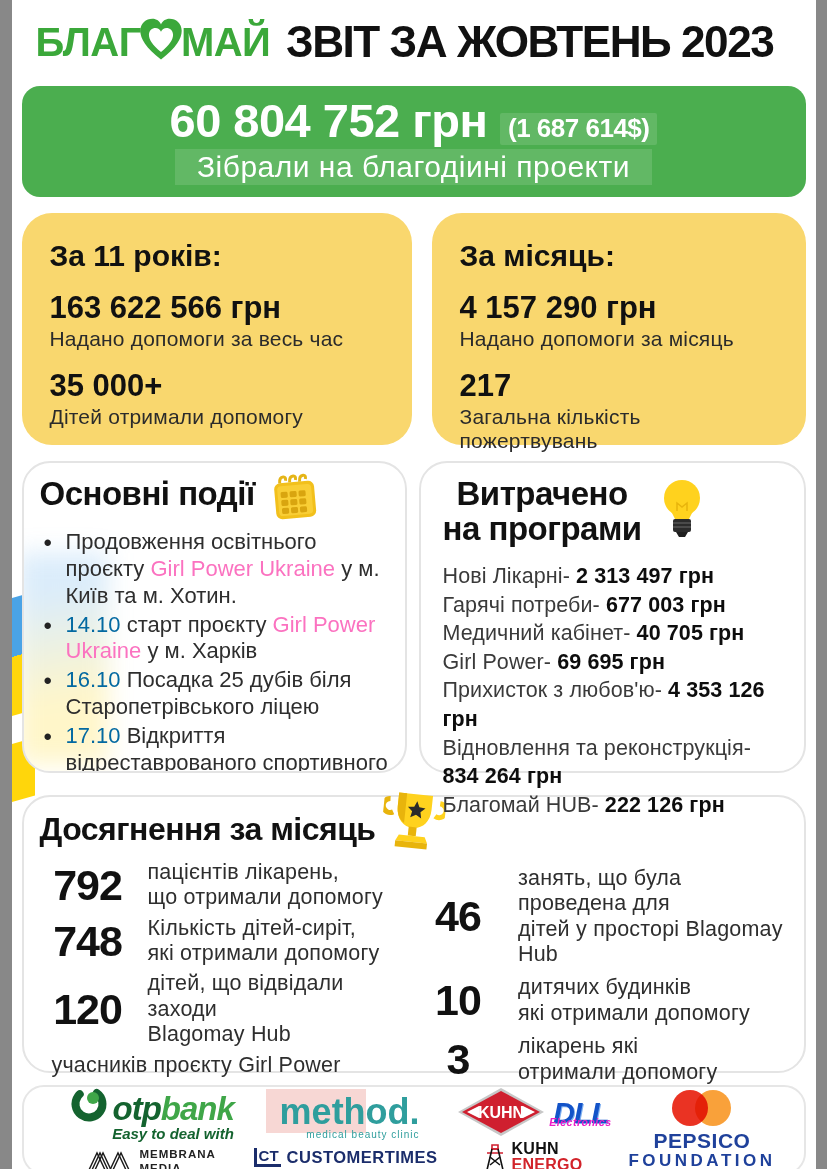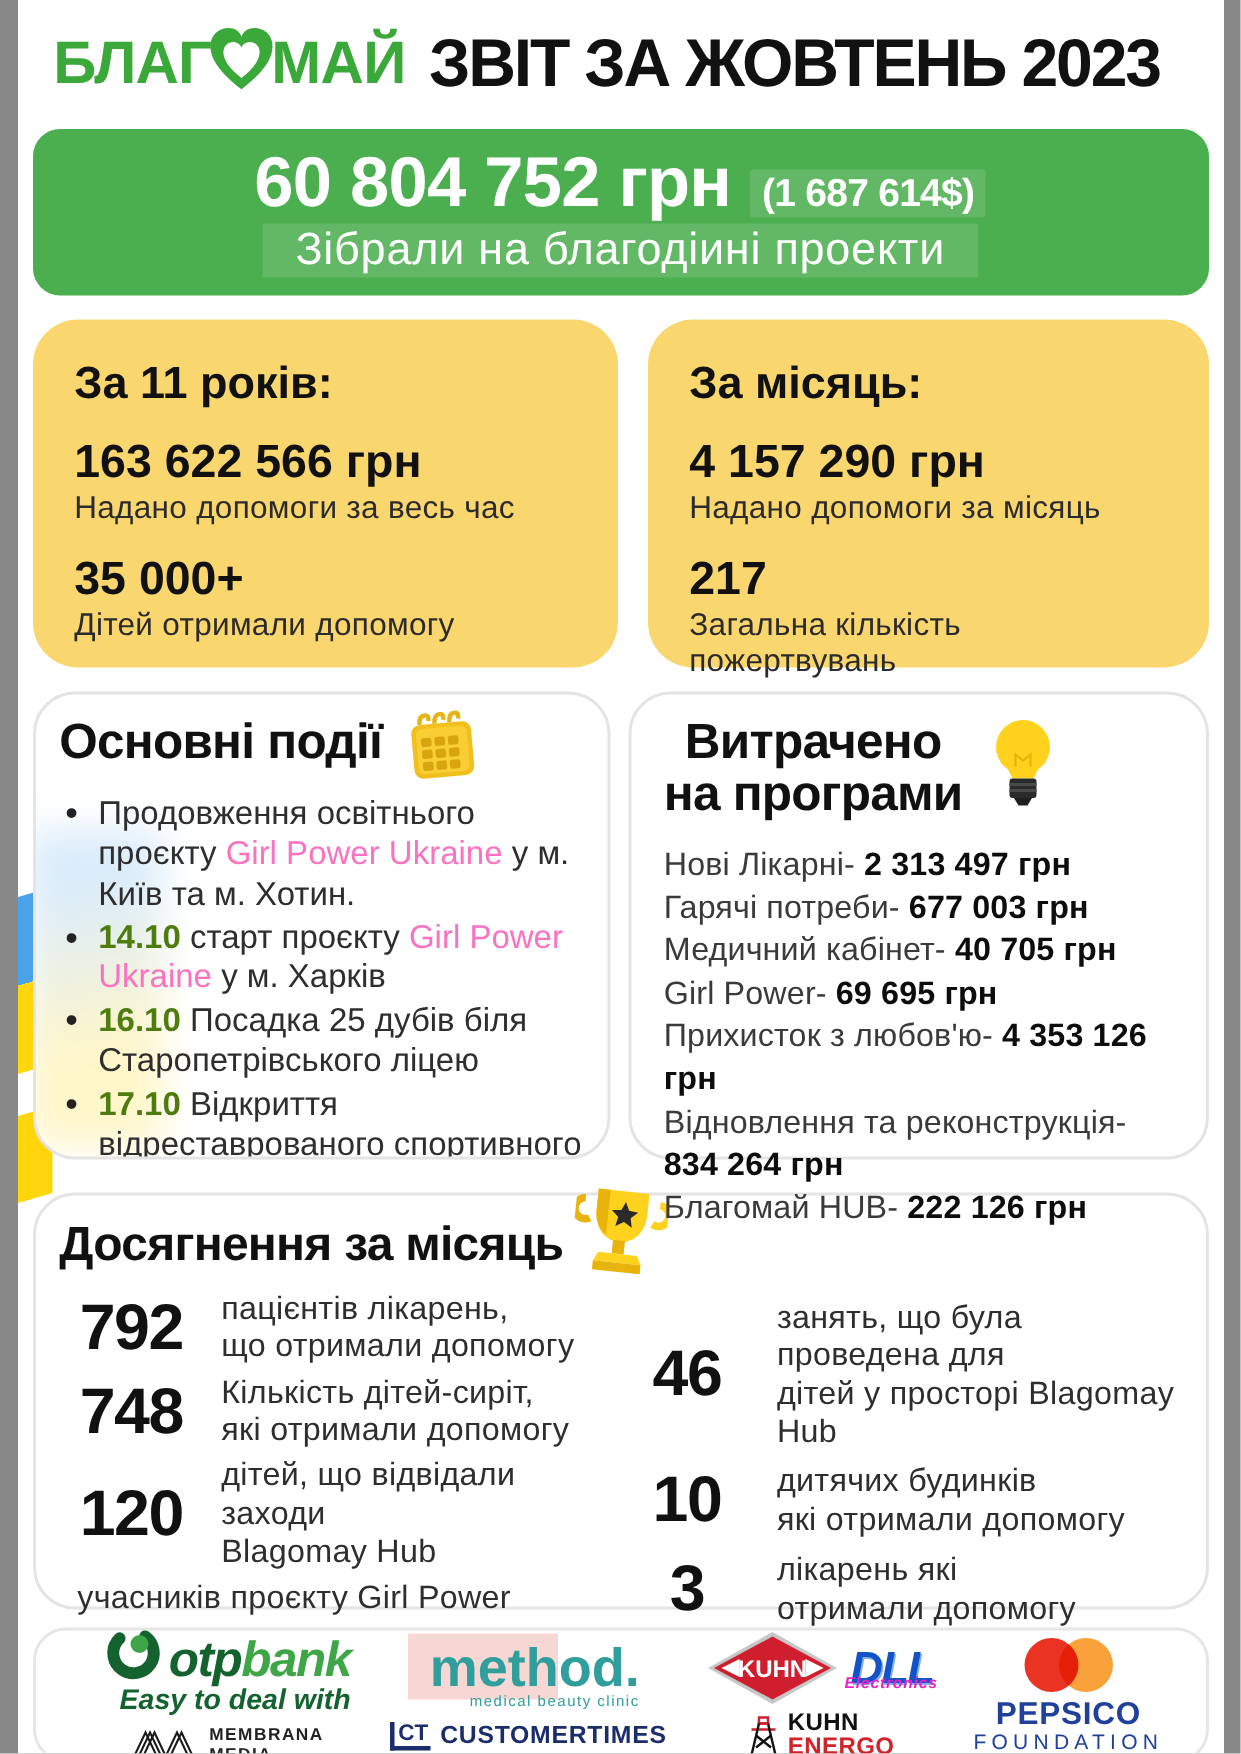--- a/index.html
+++ b/index.html
@@ -44,21 +44,21 @@
   .events-card::before{content:"";position:absolute;left:-6px;top:90px;width:90px;height:210px;
       background:linear-gradient(170deg,rgba(90,170,235,.22) 20%,rgba(255,214,10,.22) 70%);
       filter:blur(12px);pointer-events:none;}
   .card-title{font-size:33px;font-weight:800;letter-spacing:-.5px;}
   .events-head{display:flex;align-items:flex-start;gap:14px;}
   .events-list{list-style:none;margin-top:6px;font-size:22px;line-height:1.22;color:var(--text-dark);
       position:relative;}
   .events-list li{padding-left:26px;position:relative;margin-bottom:2px;}
   .events-list li::before{content:"•";position:absolute;left:4px;top:-1px;font-size:24px;color:#222;}
   .pink{color:var(--accent-pink);}
-  .evdate{font-weight:700;color:#4d7c0f;}
+  .evdate{font-weight:400;color:#0369a1;}
   .programs-card{flex:1;height:312px;padding:14px 16px 0 22px;}
   .programs-head{display:flex;align-items:flex-start;gap:10px;text-align:center;}
   .programs-head h2{line-height:1.06;}
   .prog-list{margin-top:15px;font-size:21.5px;line-height:1.33;color:#3a3a3a;letter-spacing:.1px;}
   .prog-line b{color:#0d0d0d;}
   
   .ach-card{margin:22px 10px 0;height:278px;padding:14px 8px 0 16px;}
   .ach-head{position:relative;}
   .ach-head .card-title{font-size:32px;}
   .trophy-wrap{position:absolute;left:342px;top:-22px;}
@@ -72,21 +72,21 @@
   .ach-lbl{font-size:21.5px;color:var(--text-dark);white-space:pre-line;line-height:1.18;
       padding-left:12px;letter-spacing:.2px;}
   
   .footer{margin:12px 10px 0;height:90px;border:2px solid #e6e6e6;border-radius:22px;
       display:flex;align-items:center;justify-content:space-between;padding:4px 28px 4px 46px;}
   .fcol{display:flex;flex-direction:column;align-items:center;gap:4px;}
   .otp-row{display:flex;align-items:flex-end;gap:5px;}
   .otp-text{font-style:italic;font-weight:800;font-size:33px;line-height:.9;letter-spacing:-1px;}
   .otp-o{color:#14632f;}
   .otp-b{color:#3fa648;font-weight:700;}
-  .otp-tag{font-style:italic;font-weight:700;font-size:19px;color:#14632f;align-self:flex-end;
+  .otp-tag{font-style:italic;font-weight:700;font-size:15px;color:#14632f;align-self:flex-end;
       margin-top:-2px;}
   .membrana{display:flex;align-items:center;gap:8px;margin-top:2px;}
   .membrana-txt{font-size:11.5px;font-weight:700;letter-spacing:1px;color:#222;line-height:1.15;}
   .method{position:relative;padding:2px 6px 0 14px;}
   .method-name{font-size:36px;font-weight:700;color:#2f9e9d;position:relative;letter-spacing:0;
       line-height:.95;}
   .method-bg{position:absolute;left:0;top:-4px;width:100px;height:44px;background:#f7d7d4;}
   .method-sub{position:relative;display:block;text-align:right;font-size:10px;color:#2f9e9d;
       letter-spacing:1px;margin-top:0;}
   .ct-row{display:flex;align-items:center;gap:6px;margin-top:4px;}
@@ -101,21 +101,21 @@
   .beton{display:flex;align-items:center;gap:4px;}
   .beton-txt{font-size:16px;font-weight:800;line-height:1;letter-spacing:.3px;}
   .beton-b{color:#111;}
   .beton-e{color:#d2232a;}
   .mc{display:flex;}
   .mc-c{width:36px;height:36px;border-radius:50%;}
   .mc-red{background:#ea3323;}
   .mc-orange{background:#f9a13a;margin-left:-13px;mix-blend-mode:multiply;}
   .pepsico{text-align:center;color:#1f419b;line-height:1.05;}
   .pepsico-1{font-size:21px;font-weight:800;letter-spacing:.5px;}
-  .pepsico-2{font-size:14px;font-weight:400;letter-spacing:3.5px;}
+  .pepsico-2{font-size:17px;font-weight:700;letter-spacing:3.5px;}
   
   .flag-piece{position:absolute;left:-9px;width:32px;z-index:0;transform:skewY(-16deg);}
   .flag-1{top:596px;height:118px;background:linear-gradient(#4aa3e6 50%,#ffd60b 50%);}
   .flag-2{top:742px;height:58px;background:#ffd60b;}
 </style>
 </head>
 <body>
 
 <div class="page">
 

